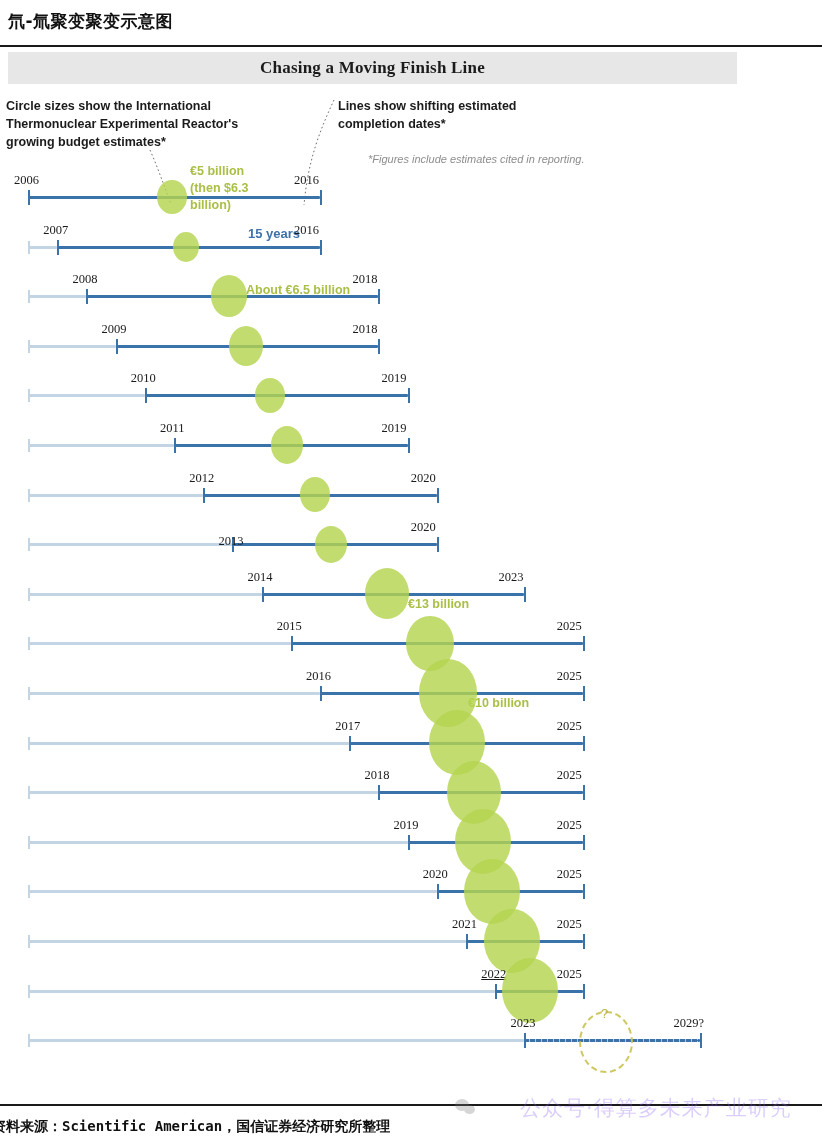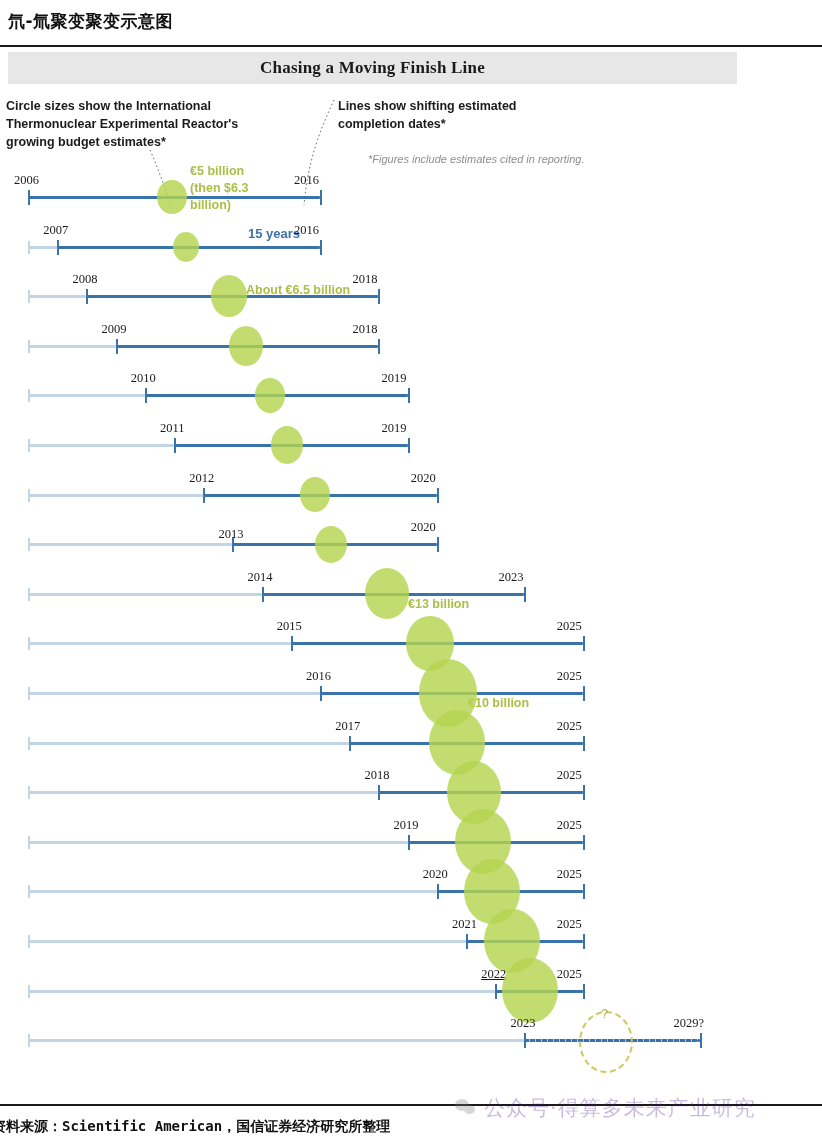--- a/index.html
+++ b/index.html
@@ -98,22 +98,22 @@
     font-family:"DejaVu Sans Mono", monospace;
     white-space:nowrap;
   }
   
   .watermark{
     position:absolute;left:455px;top:1094px;
     display:flex;align-items:center;gap:7px;
     opacity:.30;
   }
   .wm-text{
-    font-size:21px;color:#4c1d95;letter-spacing:1px;
-    font-family:"DejaVu Sans", sans-serif;white-space:nowrap;
+    font-size:21px;color:#8b5cf6;letter-spacing:1px;
+    font-family:"DejaVu Sans", sans-serif;white-space:nowrap;margin-left:36px;
   }
   .wm-icon{width:22px;height:18px;position:relative;}
   .wm-icon i{
     position:absolute;background:#7a7a7a;border-radius:50%;display:block;
   }
   .wm-icon i.a{width:14px;height:12px;left:0;top:0;}
   .wm-icon i.b{width:11px;height:9px;left:9px;top:6px;}
 </style>
 </head>
 <body>
@@ -209,21 +209,21 @@
       <div class="year" style="left: 189.2px; top: 5px;">2012</div>
       <div class="year" style="left: 410.8px; top: 5px;">2020</div>
       <div class="bubble" style="width: 30px; height: 34.8px; left: 300px; top: 11.6px;"></div>
     </div>
     <div class="row" style="top: 515.2px; width: 822px;">
       <div class="track-lead" style="left: 28px; width: 204.4px; top: 28px;"></div>
       <div class="cap light" style="left: 28px; top: 23px; height: 13px;"></div>
       <div class="track-main" style="left: 232.4px; width: 204.4px; top: 28px;"></div>
       <div class="cap" style="left: 232.4px; top: 22px; height: 15px;"></div>
       <div class="cap" style="left: 436.8px; top: 22px; height: 15px;"></div>
-      <div class="year" style="left: 218.4px; top: 12px;">2013</div>
+      <div class="year" style="left: 218.4px; top: 19px;">2013</div>
       <div class="year" style="left: 410.8px; top: 5px;">2020</div>
       <div class="bubble" style="width: 32px; height: 37.12px; left: 315px; top: 10.44px;"></div>
     </div>
     <div class="row" style="top: 564.8px; width: 822px;">
       <div class="track-lead" style="left: 28px; width: 233.6px; top: 28px;"></div>
       <div class="cap light" style="left: 28px; top: 23px; height: 13px;"></div>
       <div class="track-main" style="left: 261.6px; width: 262.8px; top: 28px;"></div>
       <div class="cap" style="left: 261.6px; top: 22px; height: 15px;"></div>
       <div class="cap" style="left: 524.4px; top: 22px; height: 15px;"></div>
       <div class="year" style="left: 247.6px; top: 5px;">2014</div>

